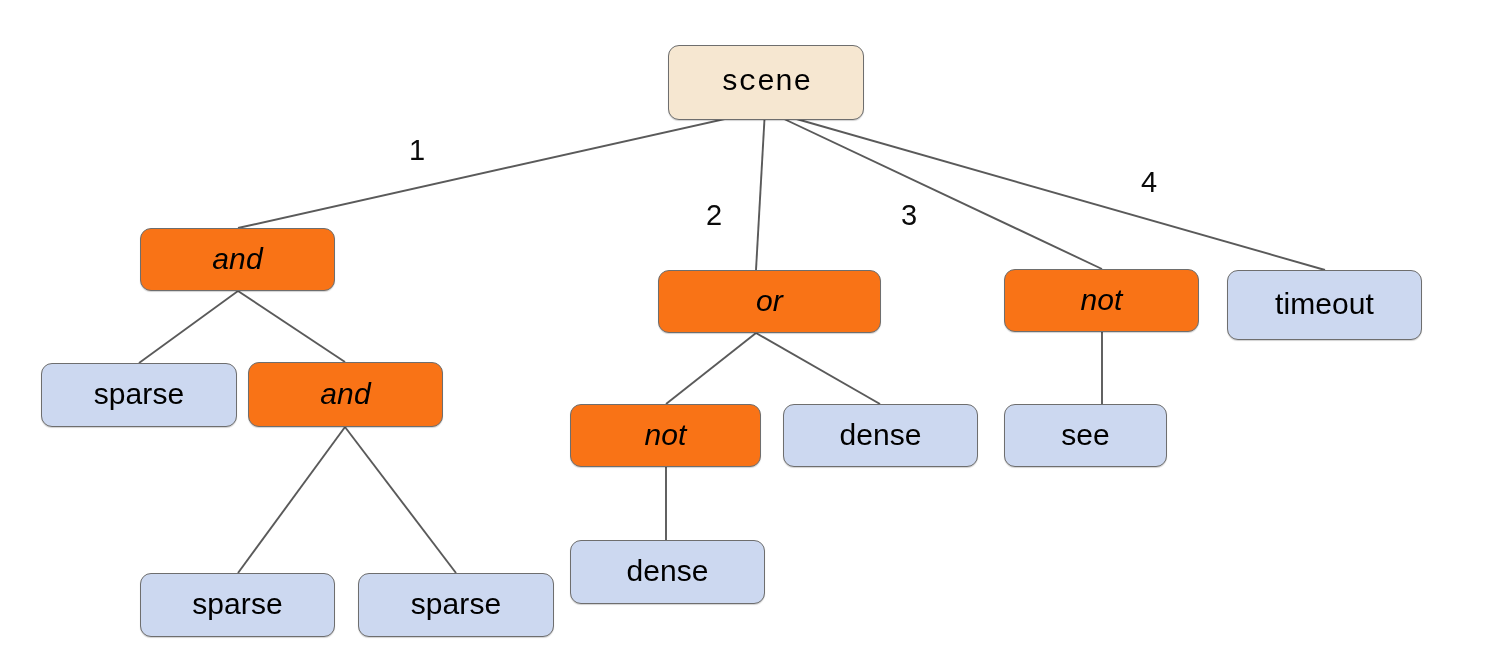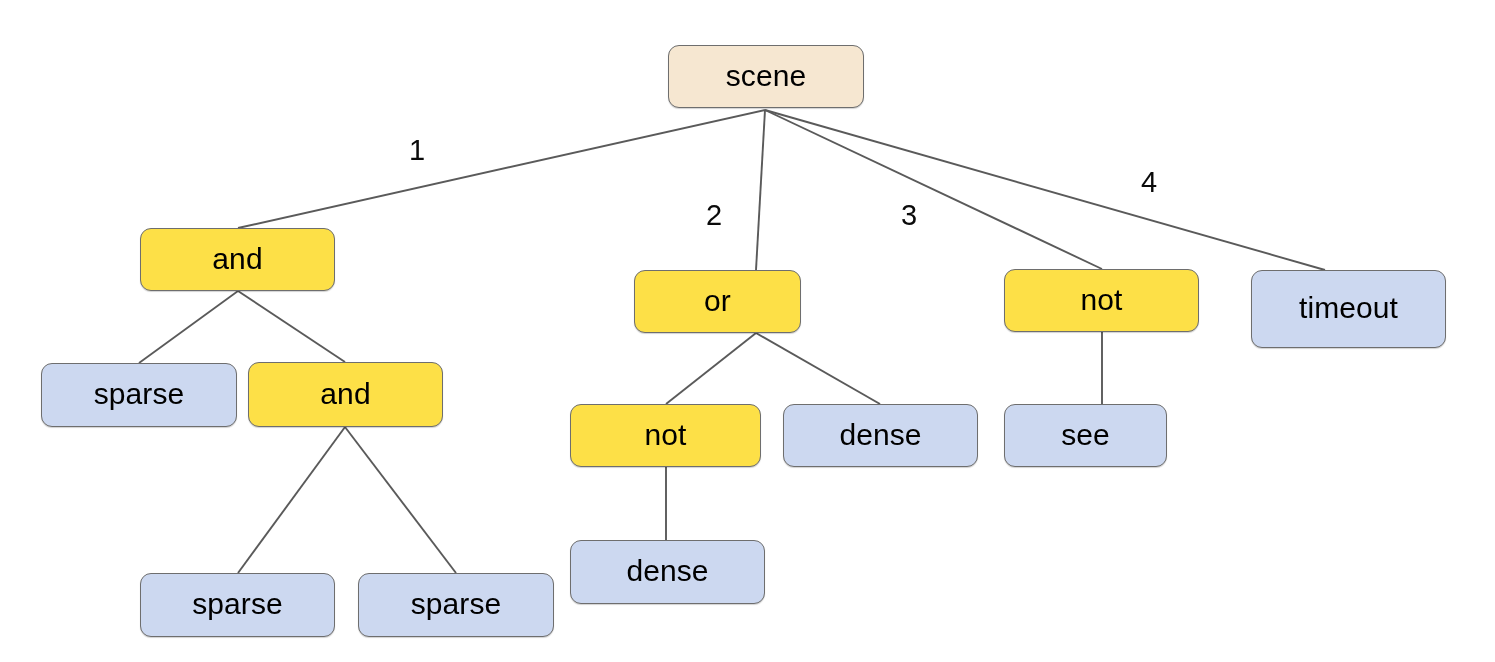--- a/index.html
+++ b/index.html
@@ -33,21 +33,21 @@
     display: flex;
     align-items: center;
     justify-content: center;
     color: #000000;
     font-size: 30px;
     line-height: 1;
     letter-spacing: 0.1px;
     box-shadow: 0 1px 1px rgba(0,0,0,0.18);
   }
   .node.fill-cream { background: #f6e7d1; }
-  .node.fill-pink  { background: #fde047; }
+  .node.fill-pink  { background: #f97316; font-style: italic; }
   .node.fill-blue  { background: #ccd8f0; }
   .node-label {
     display: block;
     white-space: nowrap;
     padding-bottom: 2px;
   }
   .edge-label {
     position: absolute;
     color: #0a0a0a;
     font-size: 29px;
@@ -67,33 +67,33 @@
       <line x1="238" y1="291" x2="139" y2="363" stroke="#5a5a5a" stroke-width="1.9"></line>
       <line x1="238" y1="291" x2="345" y2="362" stroke="#5a5a5a" stroke-width="1.9"></line>
       <line x1="345" y1="427" x2="238" y2="573" stroke="#5a5a5a" stroke-width="1.9"></line>
       <line x1="345" y1="427" x2="456" y2="573" stroke="#5a5a5a" stroke-width="1.9"></line>
       <line x1="756" y1="333" x2="666" y2="404" stroke="#5a5a5a" stroke-width="1.9"></line>
       <line x1="756" y1="333" x2="880" y2="404" stroke="#5a5a5a" stroke-width="1.9"></line>
       <line x1="666" y1="467" x2="666" y2="540" stroke="#5a5a5a" stroke-width="1.9"></line>
       <line x1="1102" y1="332" x2="1102" y2="404" stroke="#5a5a5a" stroke-width="1.9"></line>
     </svg>
   <div id="node-layer">
-      <div class="node fill-cream" style="left: 668px; top: 45px; width: 196px; height: 63px;">
+      <div class="node fill-cream" style="left: 668px; top: 45px; width: 196px; height: 75px; font-family: Liberation Mono, monospace;">
         <span class="node-label">scene</span>
       </div>
       <div class="node fill-pink" style="left: 140px; top: 228px; width: 195px; height: 63px;">
         <span class="node-label">and</span>
       </div>
-      <div class="node fill-pink" style="left: 634px; top: 270px; width: 167px; height: 63px;">
+      <div class="node fill-pink" style="left: 658px; top: 270px; width: 223px; height: 63px;">
         <span class="node-label">or</span>
       </div>
       <div class="node fill-pink" style="left: 1004px; top: 269px; width: 195px; height: 63px;">
         <span class="node-label">not</span>
       </div>
-      <div class="node fill-blue" style="left: 1227px; top: 270px; width: 195px; height: 78px; margin-left: 24px;">
+      <div class="node fill-blue" style="left: 1227px; top: 270px; width: 195px; height: 70px;">
         <span class="node-label">timeout</span>
       </div>
       <div class="node fill-blue" style="left: 41px; top: 363px; width: 196px; height: 64px;">
         <span class="node-label">sparse</span>
       </div>
       <div class="node fill-pink" style="left: 248px; top: 362px; width: 195px; height: 65px;">
         <span class="node-label">and</span>
       </div>
       <div class="node fill-pink" style="left: 570px; top: 404px; width: 191px; height: 63px;">
         <span class="node-label">not</span>

